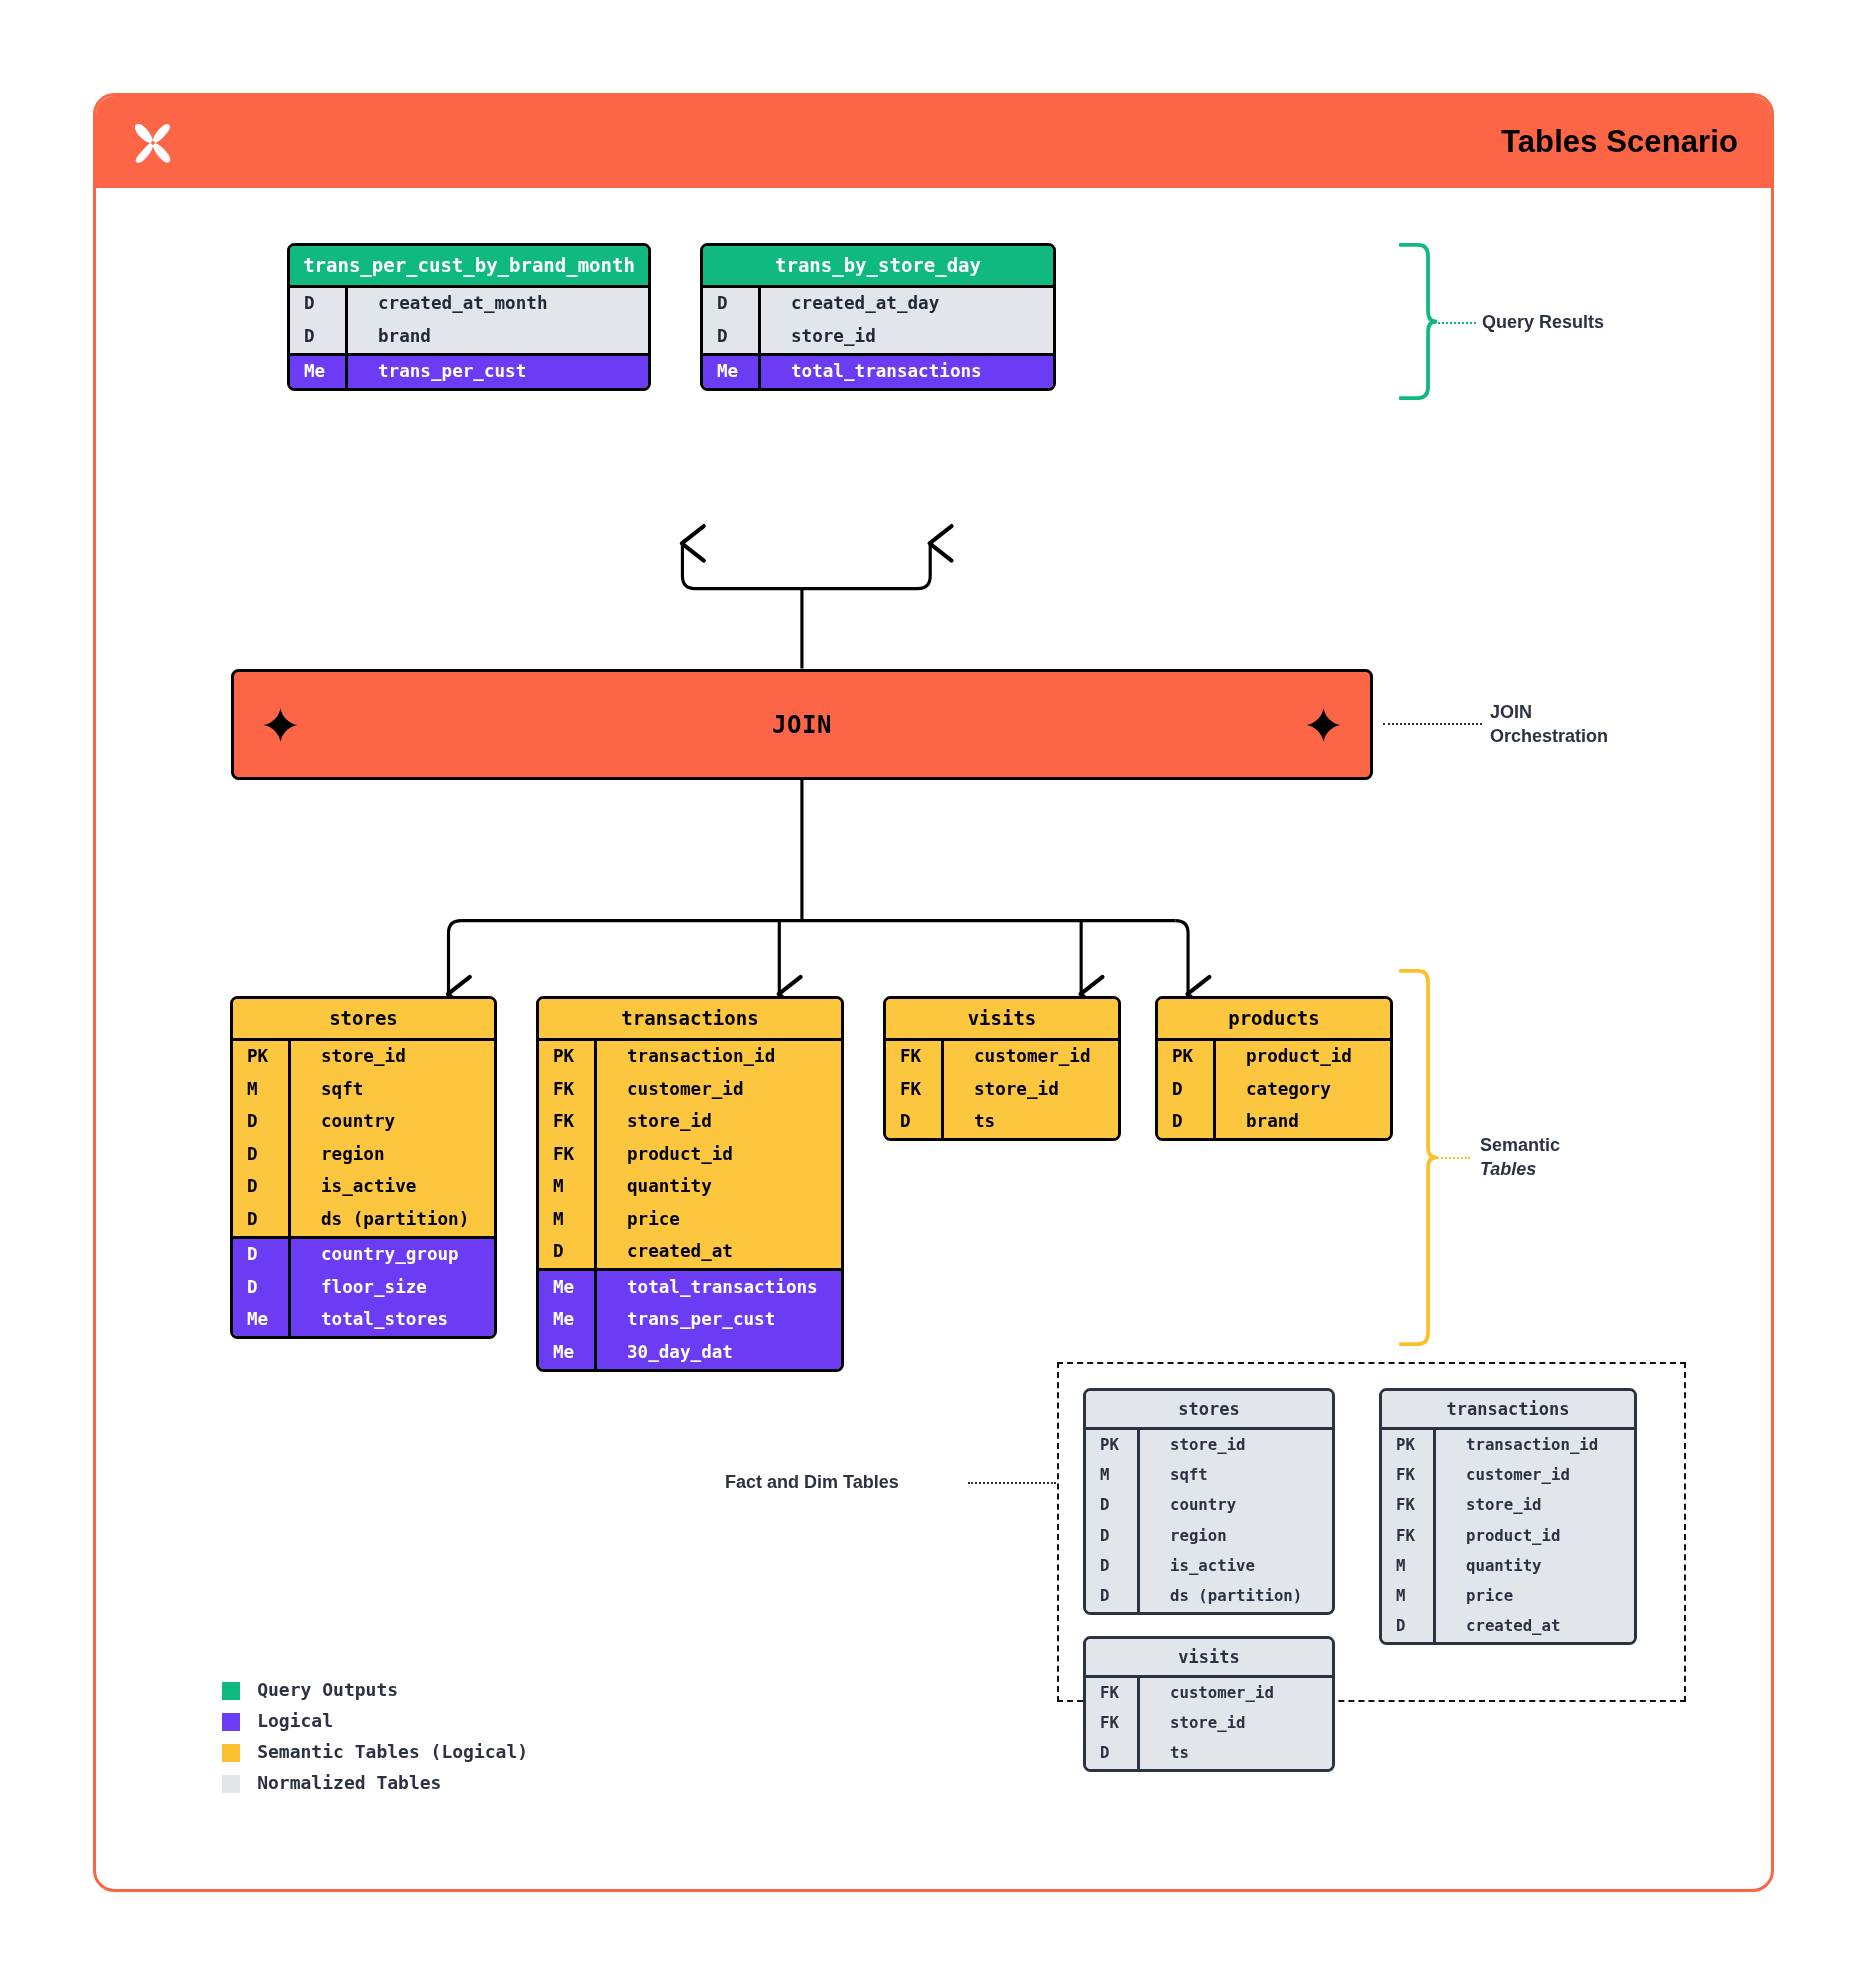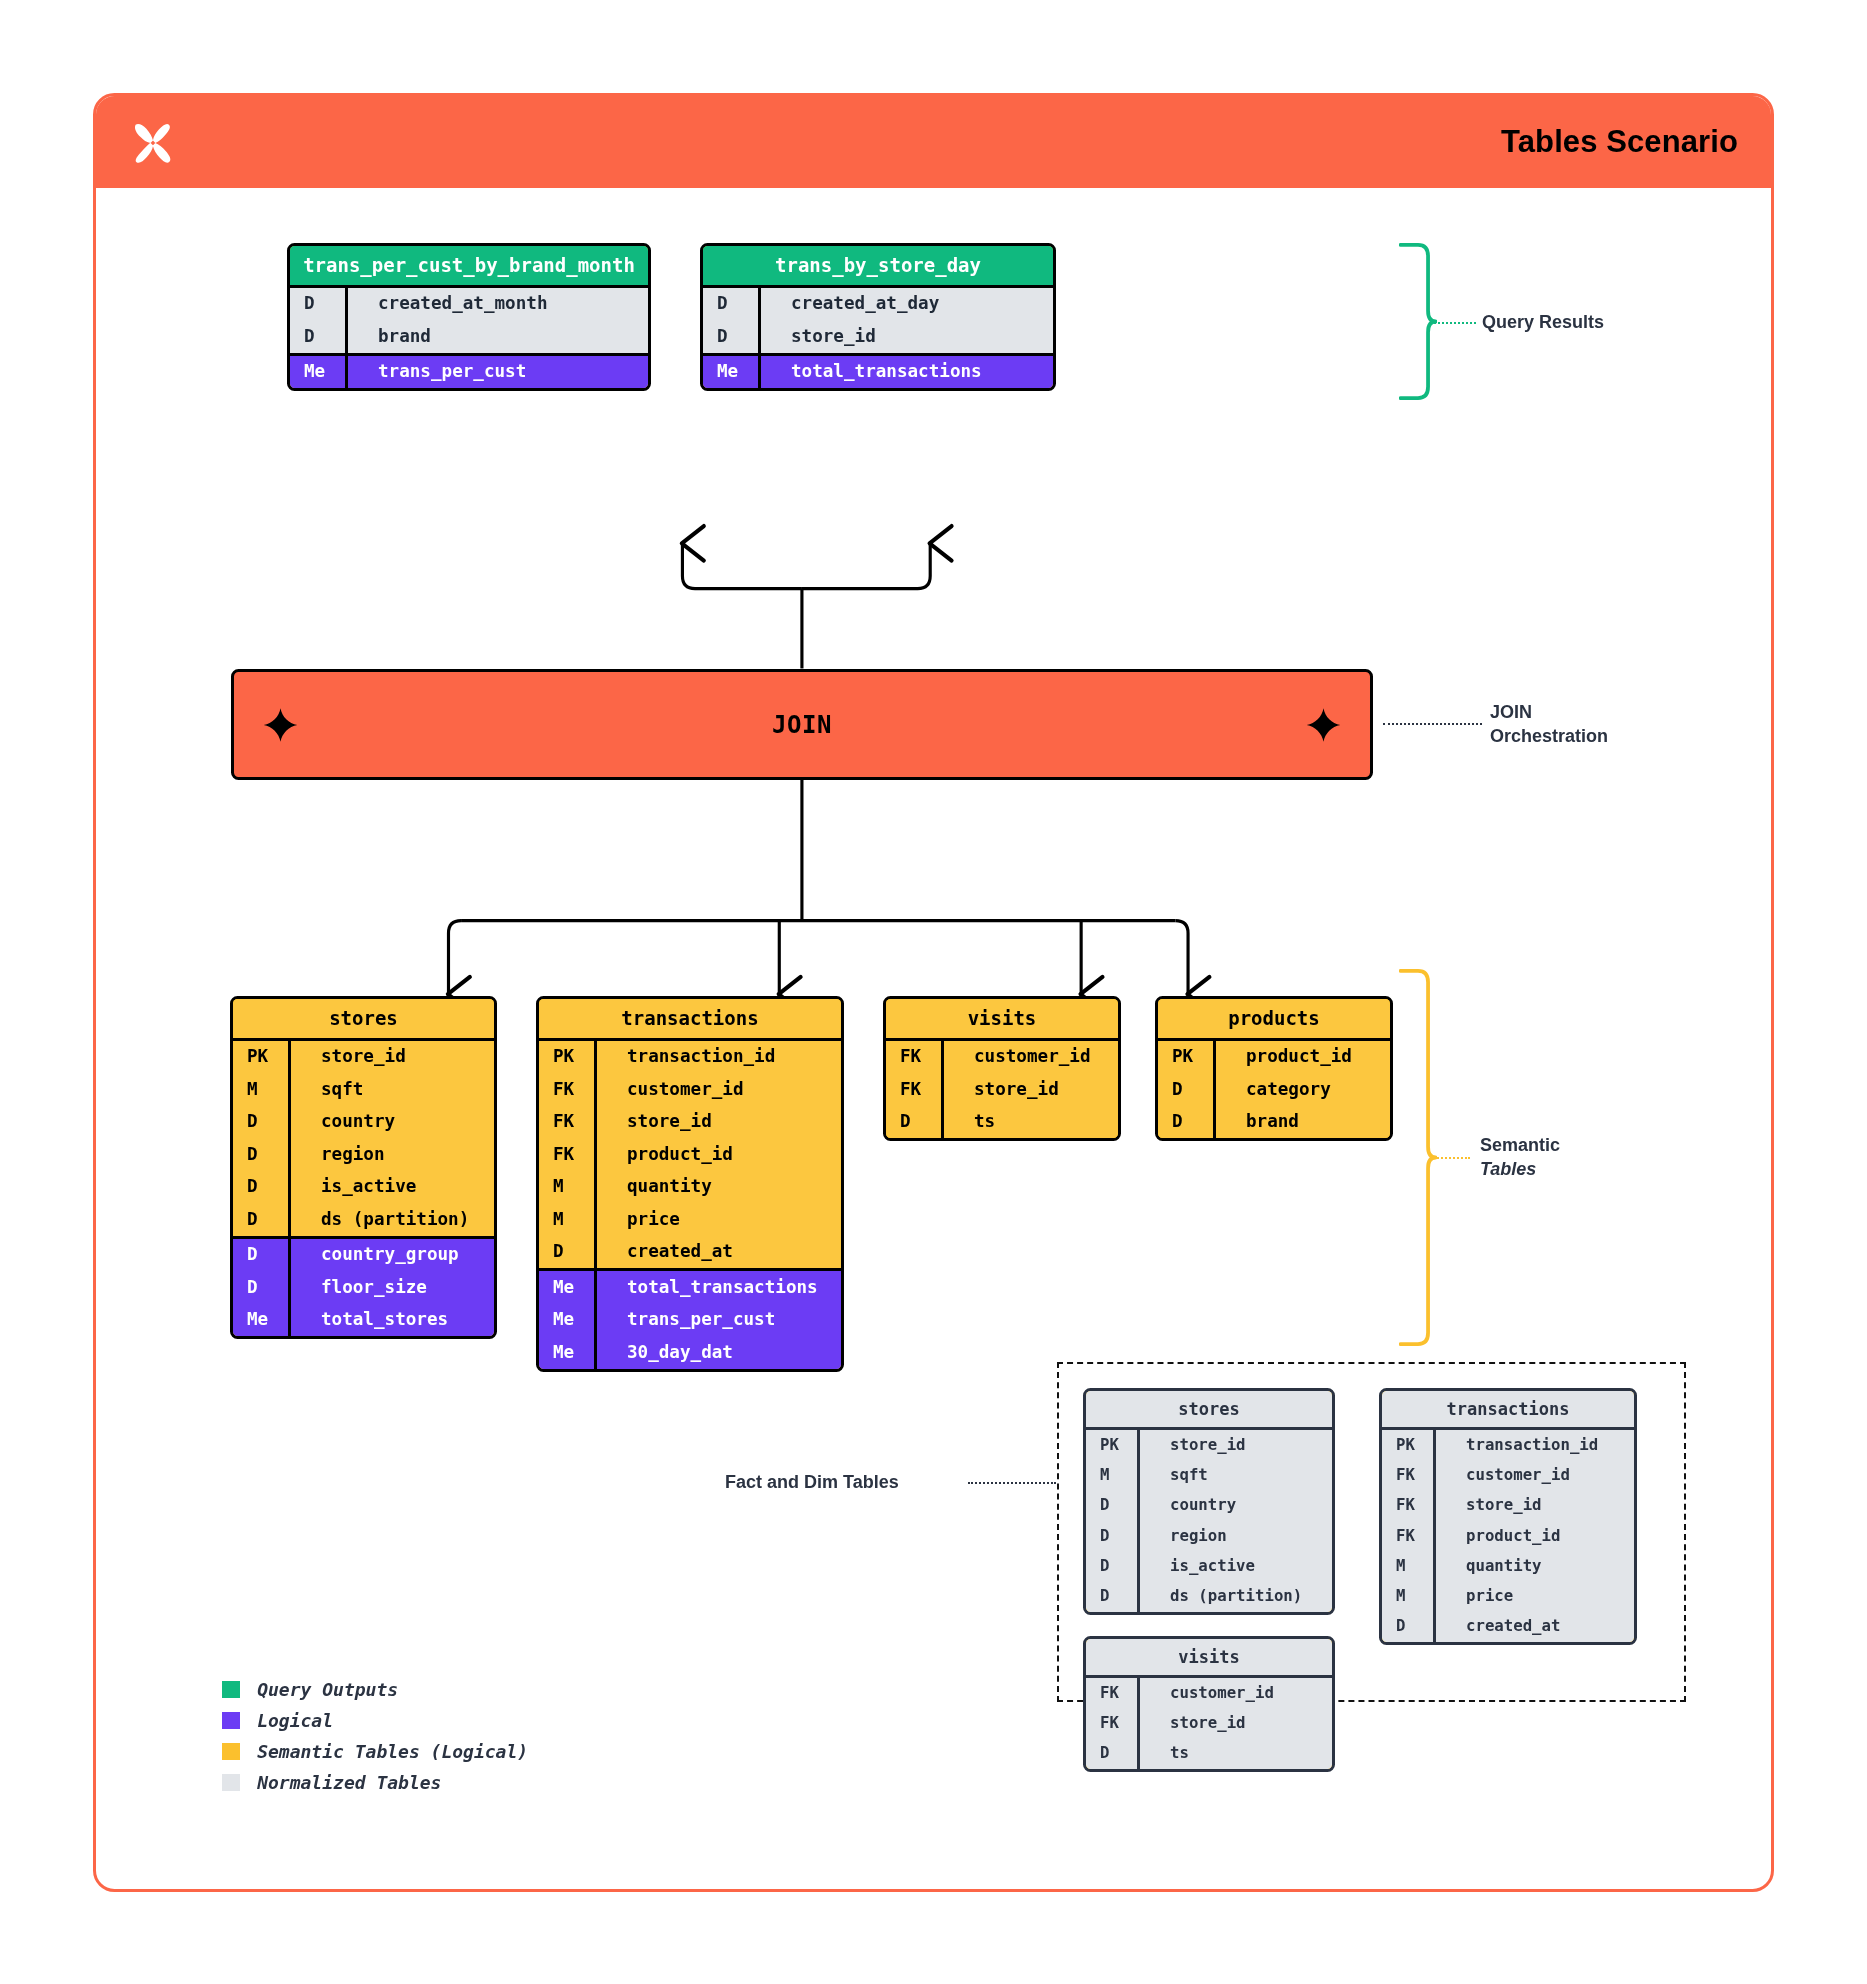--- a/index.html
+++ b/index.html
@@ -76,21 +76,21 @@
   .dotline.green{border-top-color:#10B97F;}
   .dotline.yellow{border-top-color:#FBC02D;}
 
   
   .groupbox{
     position:absolute;border:2.5px dashed #111;box-sizing:border-box;background:transparent;
   }
 
   
   .legend{position:absolute;}
-  .legend .lrow{display:flex;align-items:center;margin-bottom:10px;font-style:italic;}
+  .legend .lrow{display:flex;align-items:flex-end;margin-bottom:10px;}
   .legend .sw{width:17.6px;height:17.6px;margin-right:17.6px;flex:none;}
   .legend .ltxt{font-family:"DejaVu Sans Mono","Liberation Mono",monospace;
     font-weight:bold;font-size:18px;color:#2B3342;white-space:nowrap;}
 
   svg.flow{position:absolute;left:0;top:0;width:1681px;height:1703px;
            pointer-events:none;overflow:visible;}
 </style>
 </head>
 <body>
 

